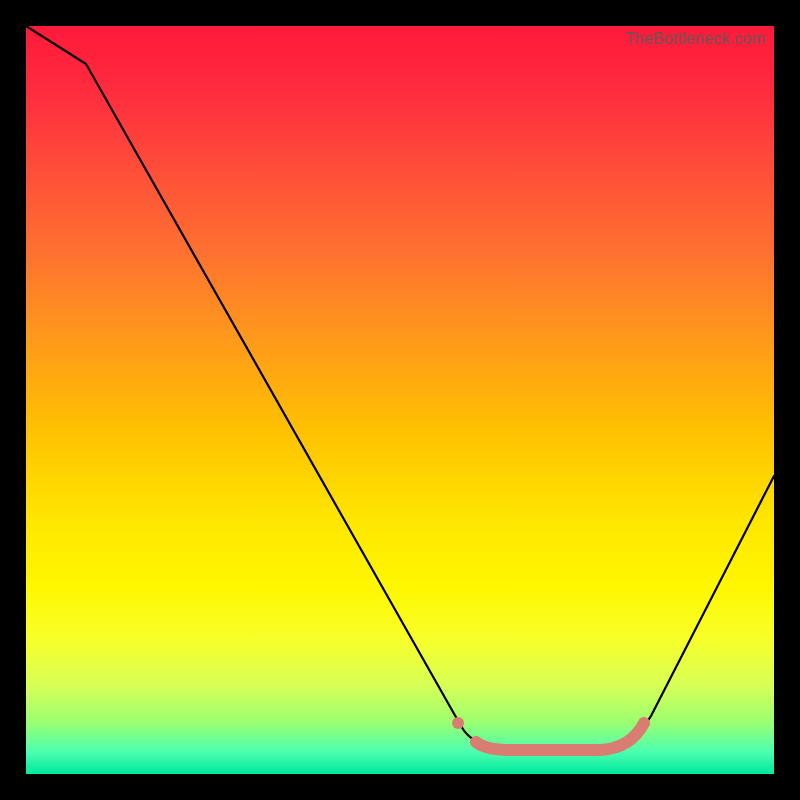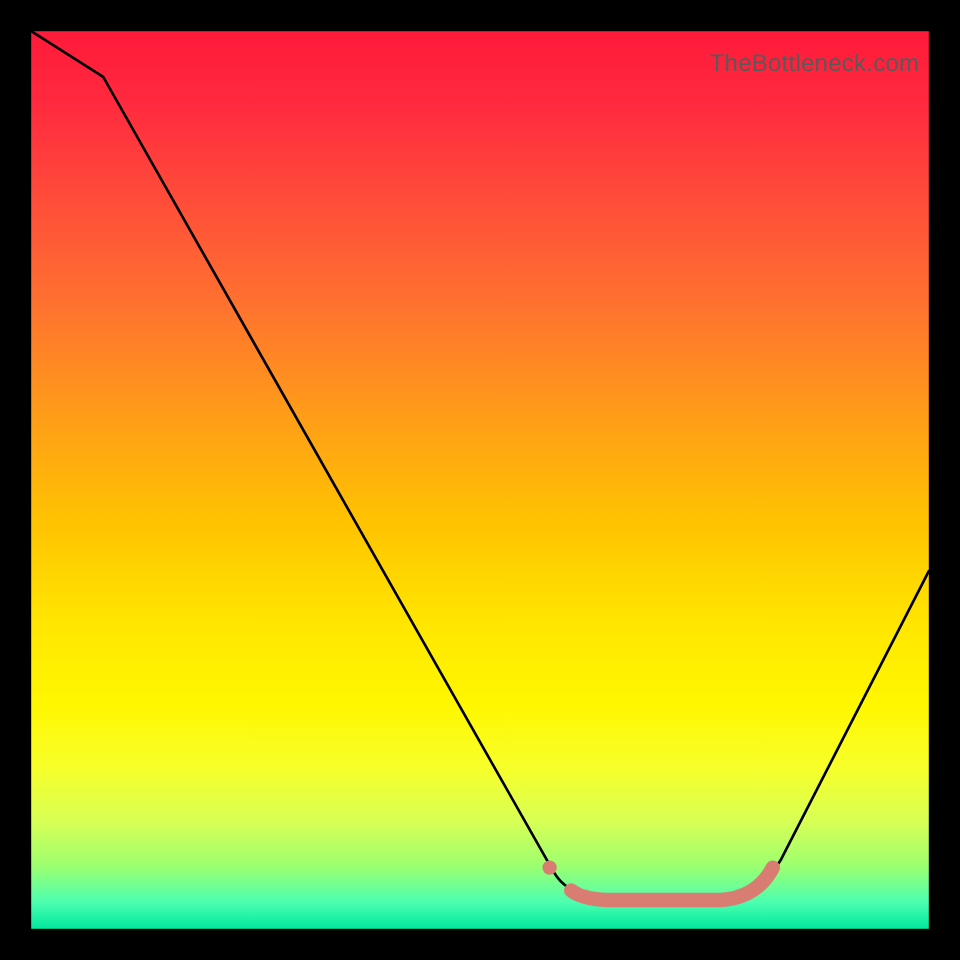--- a/index.html
+++ b/index.html
@@ -27,24 +27,23 @@
       #4dffb0 97%,
       #00e89e 100%
     );
   }
 
   .watermark {
     position: absolute;
     top: 4px;
     right: 8px;
     color: #5a5a5a;
-    font-size: 20px;
+    font-size: 16px;
     font-weight: 500;
     letter-spacing: 0.2px;
-    margin-top: 12px;
   }
 
   svg.curve {
     position: absolute;
     left: 0; top: 0;
     width: 748px; height: 748px;
     overflow: visible;
   }
 
   .curve-path {

